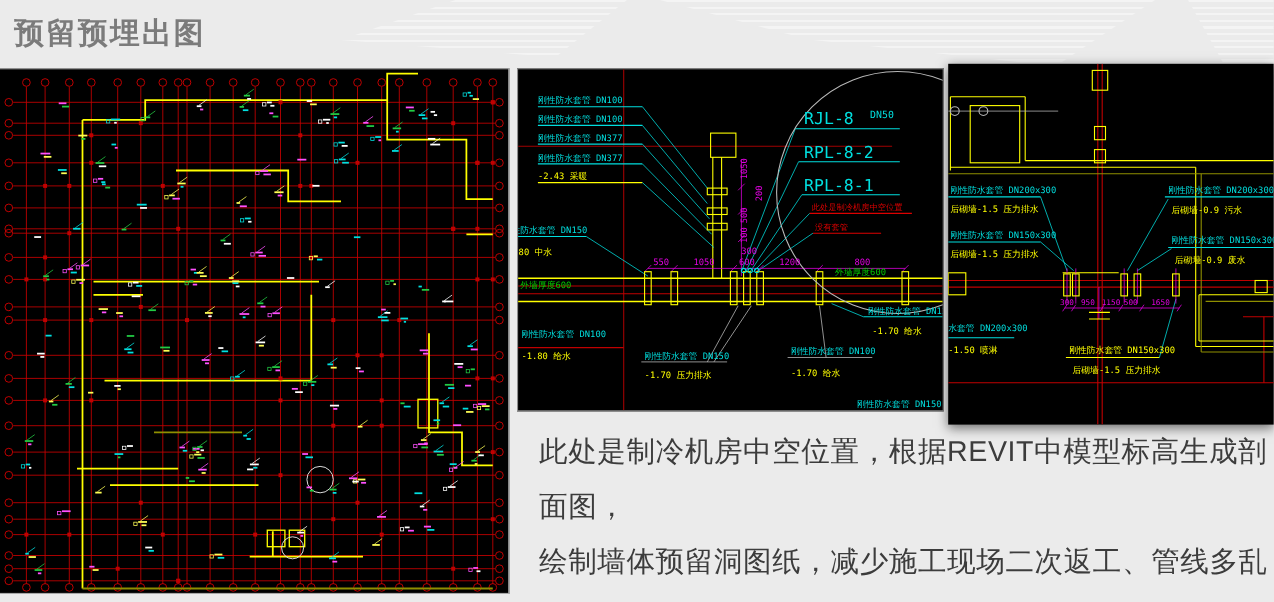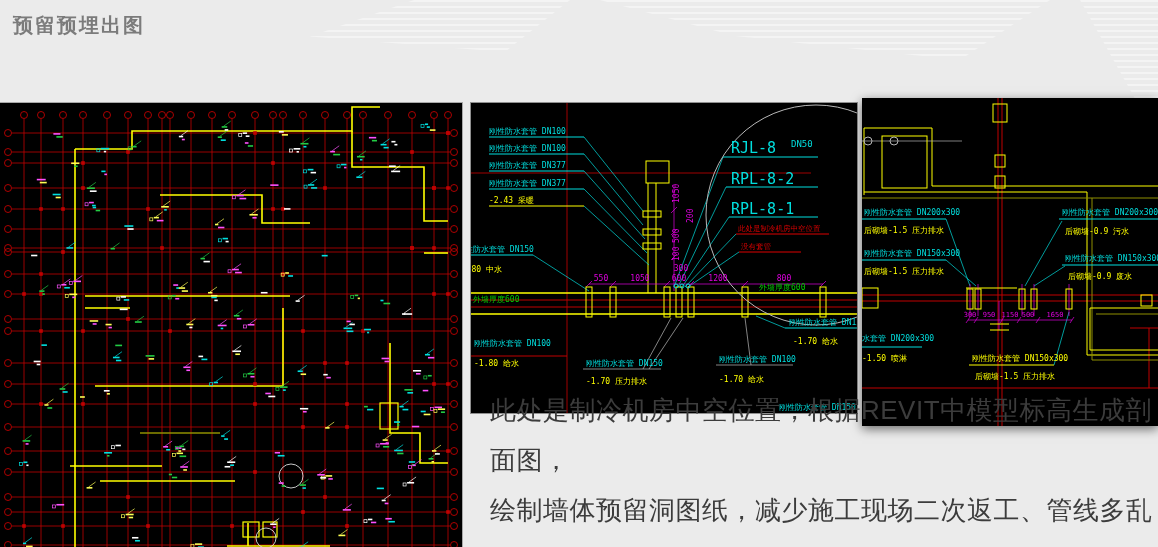--- a/index.html
+++ b/index.html
@@ -5,23 +5,23 @@
   html,body{margin:0;padding:0;}
   body{
     width:1158px;height:547px;position:relative;overflow:hidden;
     background:#ebebeb;
     font-family:"Liberation Sans","DejaVu Sans",sans-serif;
   }
   .deco{position:absolute;opacity:.45;pointer-events:none;
     background:repeating-linear-gradient(180deg,#ffffff 0 2px,rgba(255,255,255,0) 2px 6px);}
   #page-title{
     position:absolute;left:13px;top:12px;
-    font-size:20px;font-weight:bold;color:#7b7b7b;letter-spacing:2px;
+    font-size:27px;font-weight:bold;color:#7b7b7b;letter-spacing:2px;
   }
-  .panel{position:absolute;background:#000;margin-top:40px;}
+  .panel{position:absolute;background:#000;}
   #plan-panel{left:0;top:62px;width:462px;height:476px;border-top:1px solid #a8a8a8;border-right:1px solid #a8a8a8;border-bottom:1px solid #a8a8a8;}
   #section-panel{left:470px;top:62px;width:386px;height:310px;border:1px solid #8f8f8f;}
   #detail-panel{left:862px;top:58px;width:296px;height:328px;box-shadow:0 3px 10px rgba(0,0,0,.55);}
   .panel svg{display:block;width:100%;height:100%;}
   #description{
     position:absolute;left:490px;top:385px;width:668px;
     font-size:26px;line-height:50px;color:#3c3c3c;letter-spacing:.5px;
   }
 </style>
 </head>

